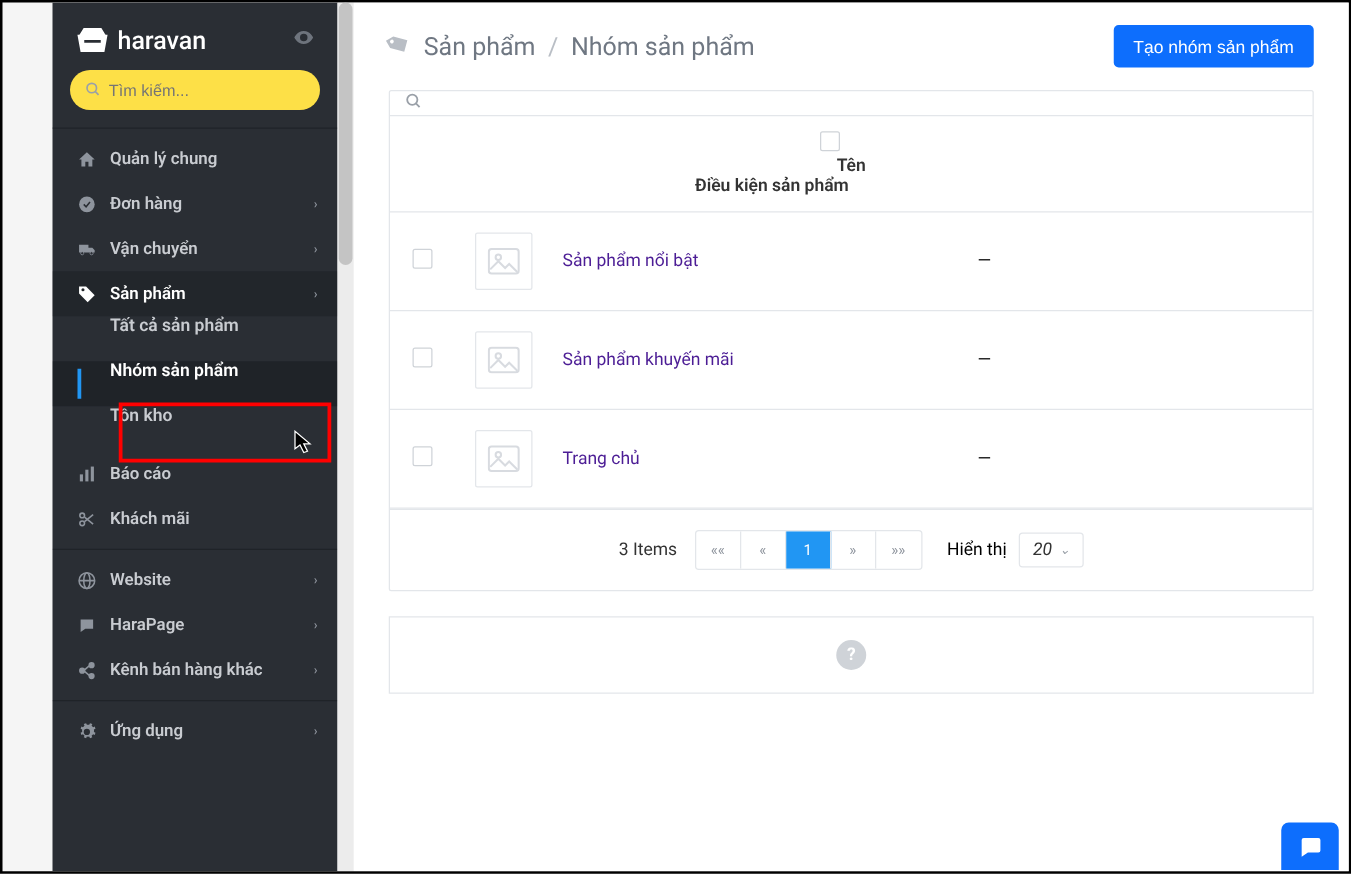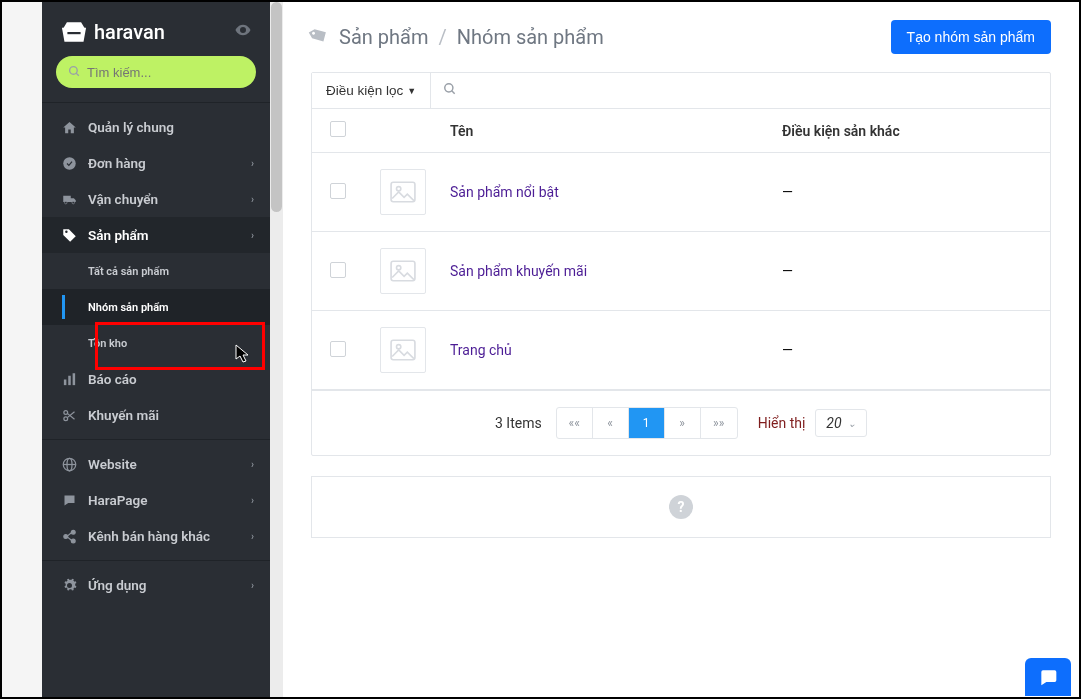--- a/index.html
+++ b/index.html
@@ -7,31 +7,31 @@
 
 .frame { display: flex; width: 100%; height: 100%; position: relative; padding-left: 40px; }
 
 .sidebar { width: 228px; background: #2a2e34; color: #c9ccd1; display: flex; flex-direction: column; overflow: hidden; }
 .sidebar-header { display: flex; align-items: center; justify-content: space-between; padding: 18px 18px 12px 18px; }
 .logo { display: flex; align-items: center; gap: 6px; color: #fff; font-size: 20px; font-weight: 500; }
 .logo-icon { width: 28px; height: 22px; }
 .eye-btn { color: #6e747d; }
 
 .search-wrap { padding: 0 14px 14px 14px; border-bottom: 1px solid #1f2328; }
-.search-box { background: #bef264; border-radius: 16px; height: 32px; display: flex; align-items: center; padding: 13px 12px; gap: 6px; }
+.search-box { background: #fde047; border-radius: 16px; height: 32px; display: flex; align-items: center; padding: 13px 12px; gap: 6px; }
 .search-box input { border: none; outline: none; background: transparent; font-size: 13px; color: #555; width: 100%; }
 .search-box .s-icon { color: #9aa0a8; }
 
 .nav { flex: 1; overflow-y: auto; padding-top: 6px; }
 .nav-item { display: flex; align-items: center; height: 36px; padding: 0 16px; font-size: 13.5px; font-weight: 600; color: #c9ccd1; cursor: pointer; position: relative; }
 .nav-item .n-icon { width: 22px; display: inline-flex; justify-content: center; color: #8e949d; margin-right: 8px; font-size: 14px; }
 .nav-item .chev { margin-left: auto; font-size: 10px; color: #8e949d; }
 .nav-item.active { background: #22262b; color: #fff; }
 .nav-item.active .n-icon { color: #fff; }
-.sub-item { display: flex; align-items: center; height: 36px; padding-left: 46px; font-size: 11px; font-weight: 600; color: #c9ccd1; cursor: pointer; position: relative; }
+.sub-item { display: flex; height: 36px; padding-left: 46px; font-size: 14px; font-weight: 600; color: #c9ccd1; cursor: pointer; position: relative; }
 .sub-item.selected { background: #1f2328; color: #fff; }
 .sub-item.selected::before { content: ''; position: absolute; left: 20px; top: 6px; bottom: 6px; width: 3px; background: #2196f3; }
 .highlight-box { position: absolute; border: 3px solid #f00; pointer-events: none; z-index: 50; }
 .cursor-icon { position: absolute; z-index: 60; pointer-events: none; }
 
 .divider-line { height: 1px; background: #1f2328; margin: 6px 0; }
 
 .scroll-gutter { width: 13px; background: #ececec; position: relative; }
 .scroll-thumb { position: absolute; left: 1px; right: 1px; top: 0; height: 210px; background: #c4c4c4; border-radius: 6px; }
 
@@ -43,38 +43,38 @@
 .crumb-current { color: #6f7782; }
 .btn-primary { margin-left: auto; background: #0d6efd; color: #fff; border: none; padding: 9px 16px; border-radius: 4px; font-size: 14px; cursor: pointer; }
 
 .content-panel { margin: 0 28px 20px 28px; border: 1px solid #e3e6ea; border-radius: 2px; }
 .filter-bar { display: flex; border-bottom: 1px solid #e3e6ea; }
 .filter-btn { border: none; border-right: 1px solid #e3e6ea; background: #fff; padding: 10px 14px; font-size: 13.5px; color: #333; display: flex; align-items: center; gap: 4px; cursor: pointer; }
 .filter-search { flex: 1; display: flex; align-items: center; padding: 0 12px; }
 .filter-search .fs-icon { color: #9aa0a8; }
 
 .tbl { width: 100%; }
-.tbl-head { display: flex; align-items: center; padding: 12px 18px; border-bottom: 1px solid #e3e6ea; font-size: 14px; color: #333; font-weight: 600; }
+.tbl-head { display: flex; align-items: center; padding: 12px 18px; border-bottom: 1px solid #e3e6ea; font-size: 14px; color: #333; font-weight: 600; flex-direction: column; }
 .col-check { width: 50px; }
 .col-thumb { width: 70px; }
 .col-name { flex: 1; }
 .col-cond { width: 250px; }
 .tbl-row { display: flex; align-items: center; padding: 16px 18px; border-bottom: 1px solid #e3e6ea; font-size: 14px; }
 .tbl-row:last-child { border-bottom: none; }
 .checkbox { width: 16px; height: 16px; border: 1px solid #cfd3d8; border-radius: 2px; display: inline-block; }
 .thumb { width: 46px; height: 46px; border: 1px solid #e3e6ea; border-radius: 2px; display: flex; align-items: center; justify-content: center; color: #d8dbe0; }
 .link { color: #4c1d95; cursor: pointer; }
 
 .pager { display: flex; align-items: center; justify-content: center; gap: 10px; padding: 16px; border-top: 1px solid #e3e6ea; font-size: 14px; }
 .pg-count { color: #333; margin-right: 4px; }
 .pg-btns { display: flex; border: 1px solid #e3e6ea; border-radius: 3px; overflow: hidden; }
 .pg-btn { width: 36px; height: 30px; display: flex; align-items: center; justify-content: center; border-right: 1px solid #e3e6ea; color: #8e949d; cursor: pointer; font-size: 12px; }
 .pg-btn:last-child { border-right: none; }
 .pg-btn.current { background: #2196f3; color: #fff; }
-.pg-label { color: #7f1d1d; margin-left: 10px; }
+.pg-label { color: #000000; margin-left: 10px; }
 .pg-select { border: 1px solid #e3e6ea; padding: 5px 10px; border-radius: 3px; display: flex; align-items: center; gap: 6px; color: #333; cursor: pointer; font-style: italic; }
 
 .help-box { margin: 14px 28px 20px 28px; border: 1px solid #e3e6ea; padding: 18px; display: flex; align-items: center; justify-content: center; gap: 10px; font-size: 14px; color: #4b515a; }
 .help-icon { width: 24px; height: 24px; border-radius: 50%; background: #cfd3d8; color: #fff; display: flex; align-items: center; justify-content: center; font-weight: 700; }
 
 .chat-fab { position: absolute; right: 8px; bottom: 1px; width: 46px; height: 38px; background: #0d6efd; border-radius: 6px 6px 0 0; display: flex; align-items: center; justify-content: center; color: #fff; z-index: 30; }
 </style>
 </head>
 <body>
 
@@ -171,21 +171,21 @@
       </div>
       <div class="nav-item">
         <span class="n-icon">
             <svg width="15" height="15" viewBox="0 0 24 24" fill="none" stroke="currentColor" stroke-width="2">
               <circle cx="6" cy="7" r="3"></circle>
               <circle cx="6" cy="17" r="3"></circle>
               <line x1="9" y1="9" x2="20" y2="18"></line>
               <line x1="9" y1="15" x2="20" y2="6"></line>
             </svg>
           </span>
-        <span>Khuyến mãi</span>
+        <span>Khách mãi</span>
       </div>
 
       <div class="divider-line"></div>
 
       <div class="nav-item">
         <span class="n-icon">
             <svg width="15" height="15" viewBox="0 0 24 24" fill="none" stroke="currentColor" stroke-width="2">
               <circle cx="12" cy="12" r="10"></circle>
               <ellipse cx="12" cy="12" rx="4" ry="10"></ellipse>
               <line x1="2" y1="12" x2="22" y2="12"></line>
@@ -245,40 +245,36 @@
         </span>
         <span>Sản phẩm</span>
         <span class="crumb-sep">/</span>
         <span class="crumb-current">Nhóm sản phẩm</span>
       </div>
       <button class="btn-primary">Tạo nhóm sản phẩm</button>
     </div>
 
     <div class="content-panel">
       <div class="filter-bar">
-        <button class="filter-btn">
-          <span>Điều kiện lọc</span>
-          <span style="font-size:9px;">▼</span>
-        </button>
         <div class="filter-search">
           <span class="fs-icon">
             <svg width="14" height="14" viewBox="0 0 24 24" fill="none" stroke="currentColor" stroke-width="2.5">
                 <circle cx="10" cy="10" r="7"></circle>
                 <line x1="20" y1="20" x2="15" y2="15"></line>
               </svg>
           </span>
         </div>
       </div>
 
       <div class="tbl">
         <div class="tbl-head">
           <div class="col-check"><span class="checkbox"></span></div>
           <div class="col-thumb"></div>
           <div class="col-name">Tên</div>
-          <div class="col-cond">Điều kiện sản khác</div>
+          <div class="col-cond">Điều kiện sản phẩm</div>
         </div>
 
         <div class="tbl-row">
           <div class="col-check"><span class="checkbox"></span></div>
           <div class="col-thumb">
             <div class="thumb">
               <svg width="26" height="22" viewBox="0 0 24 20" fill="none" stroke="currentColor" stroke-width="1.5">
                   <rect x="1" y="1" width="22" height="18" rx="2"></rect>
                   <circle cx="8" cy="7" r="2"></circle>
                   <path d="M2 16l6-6 5 5 3-3 6 6"></path>

